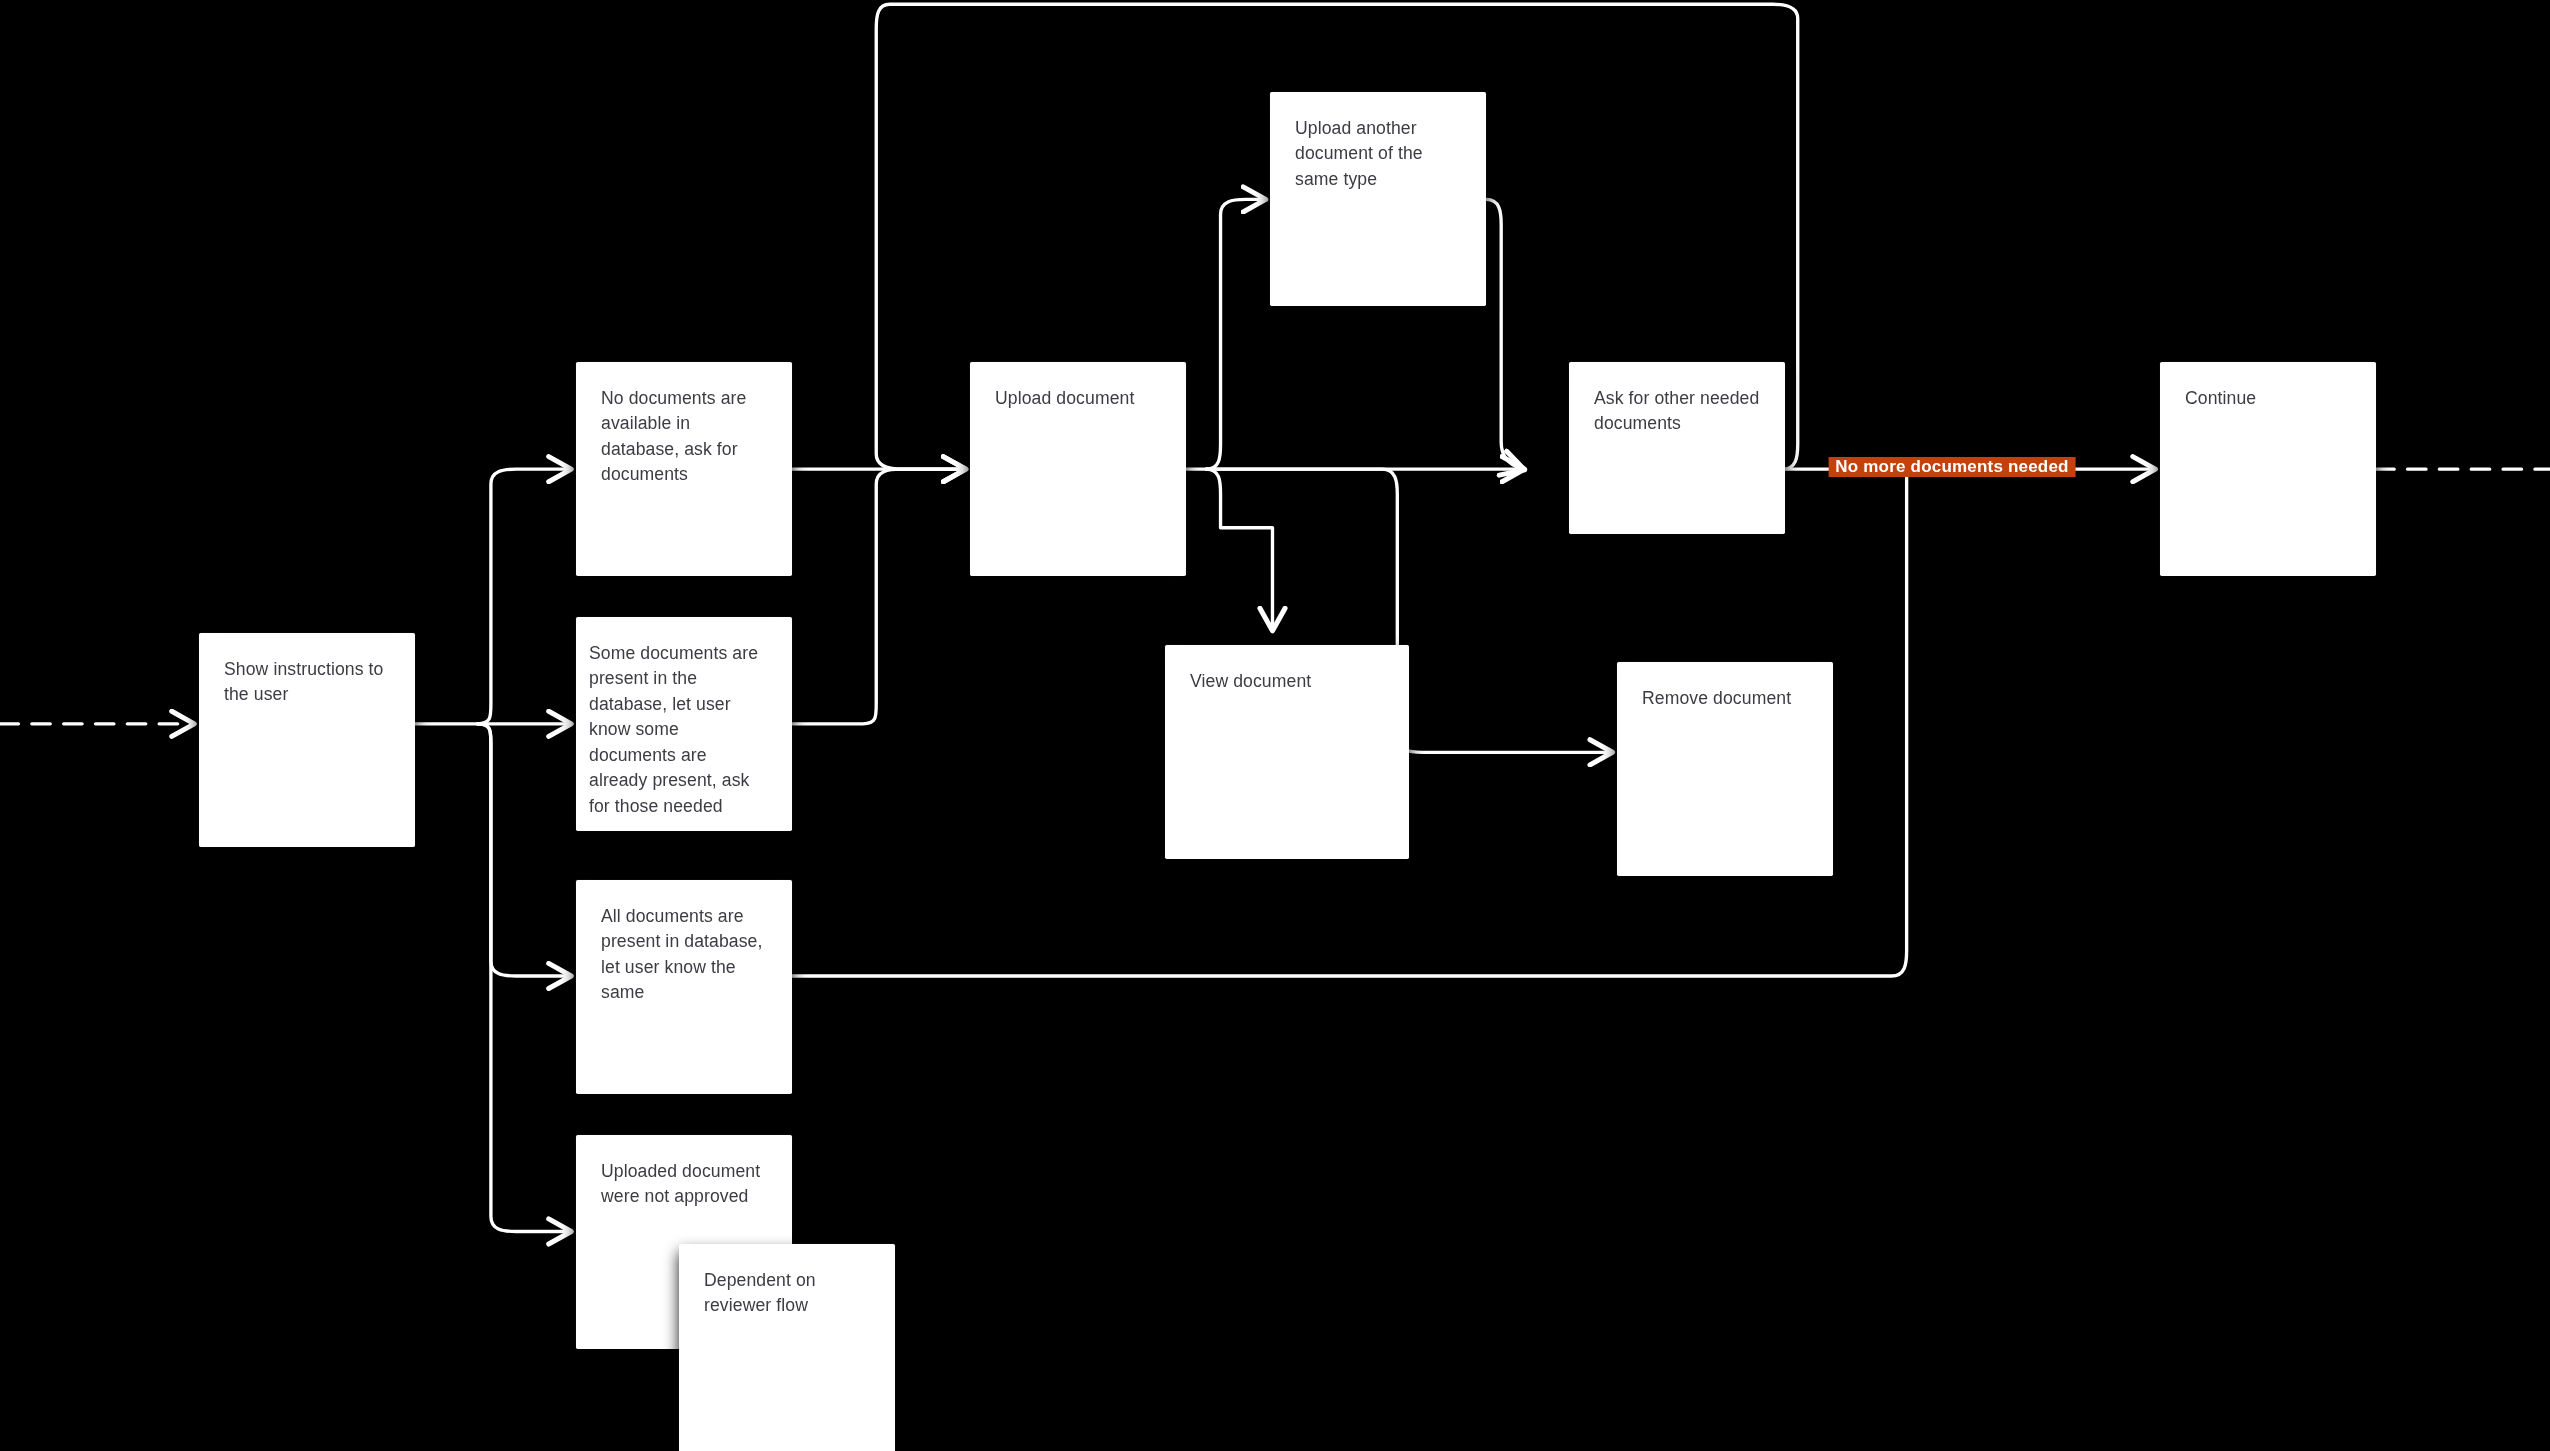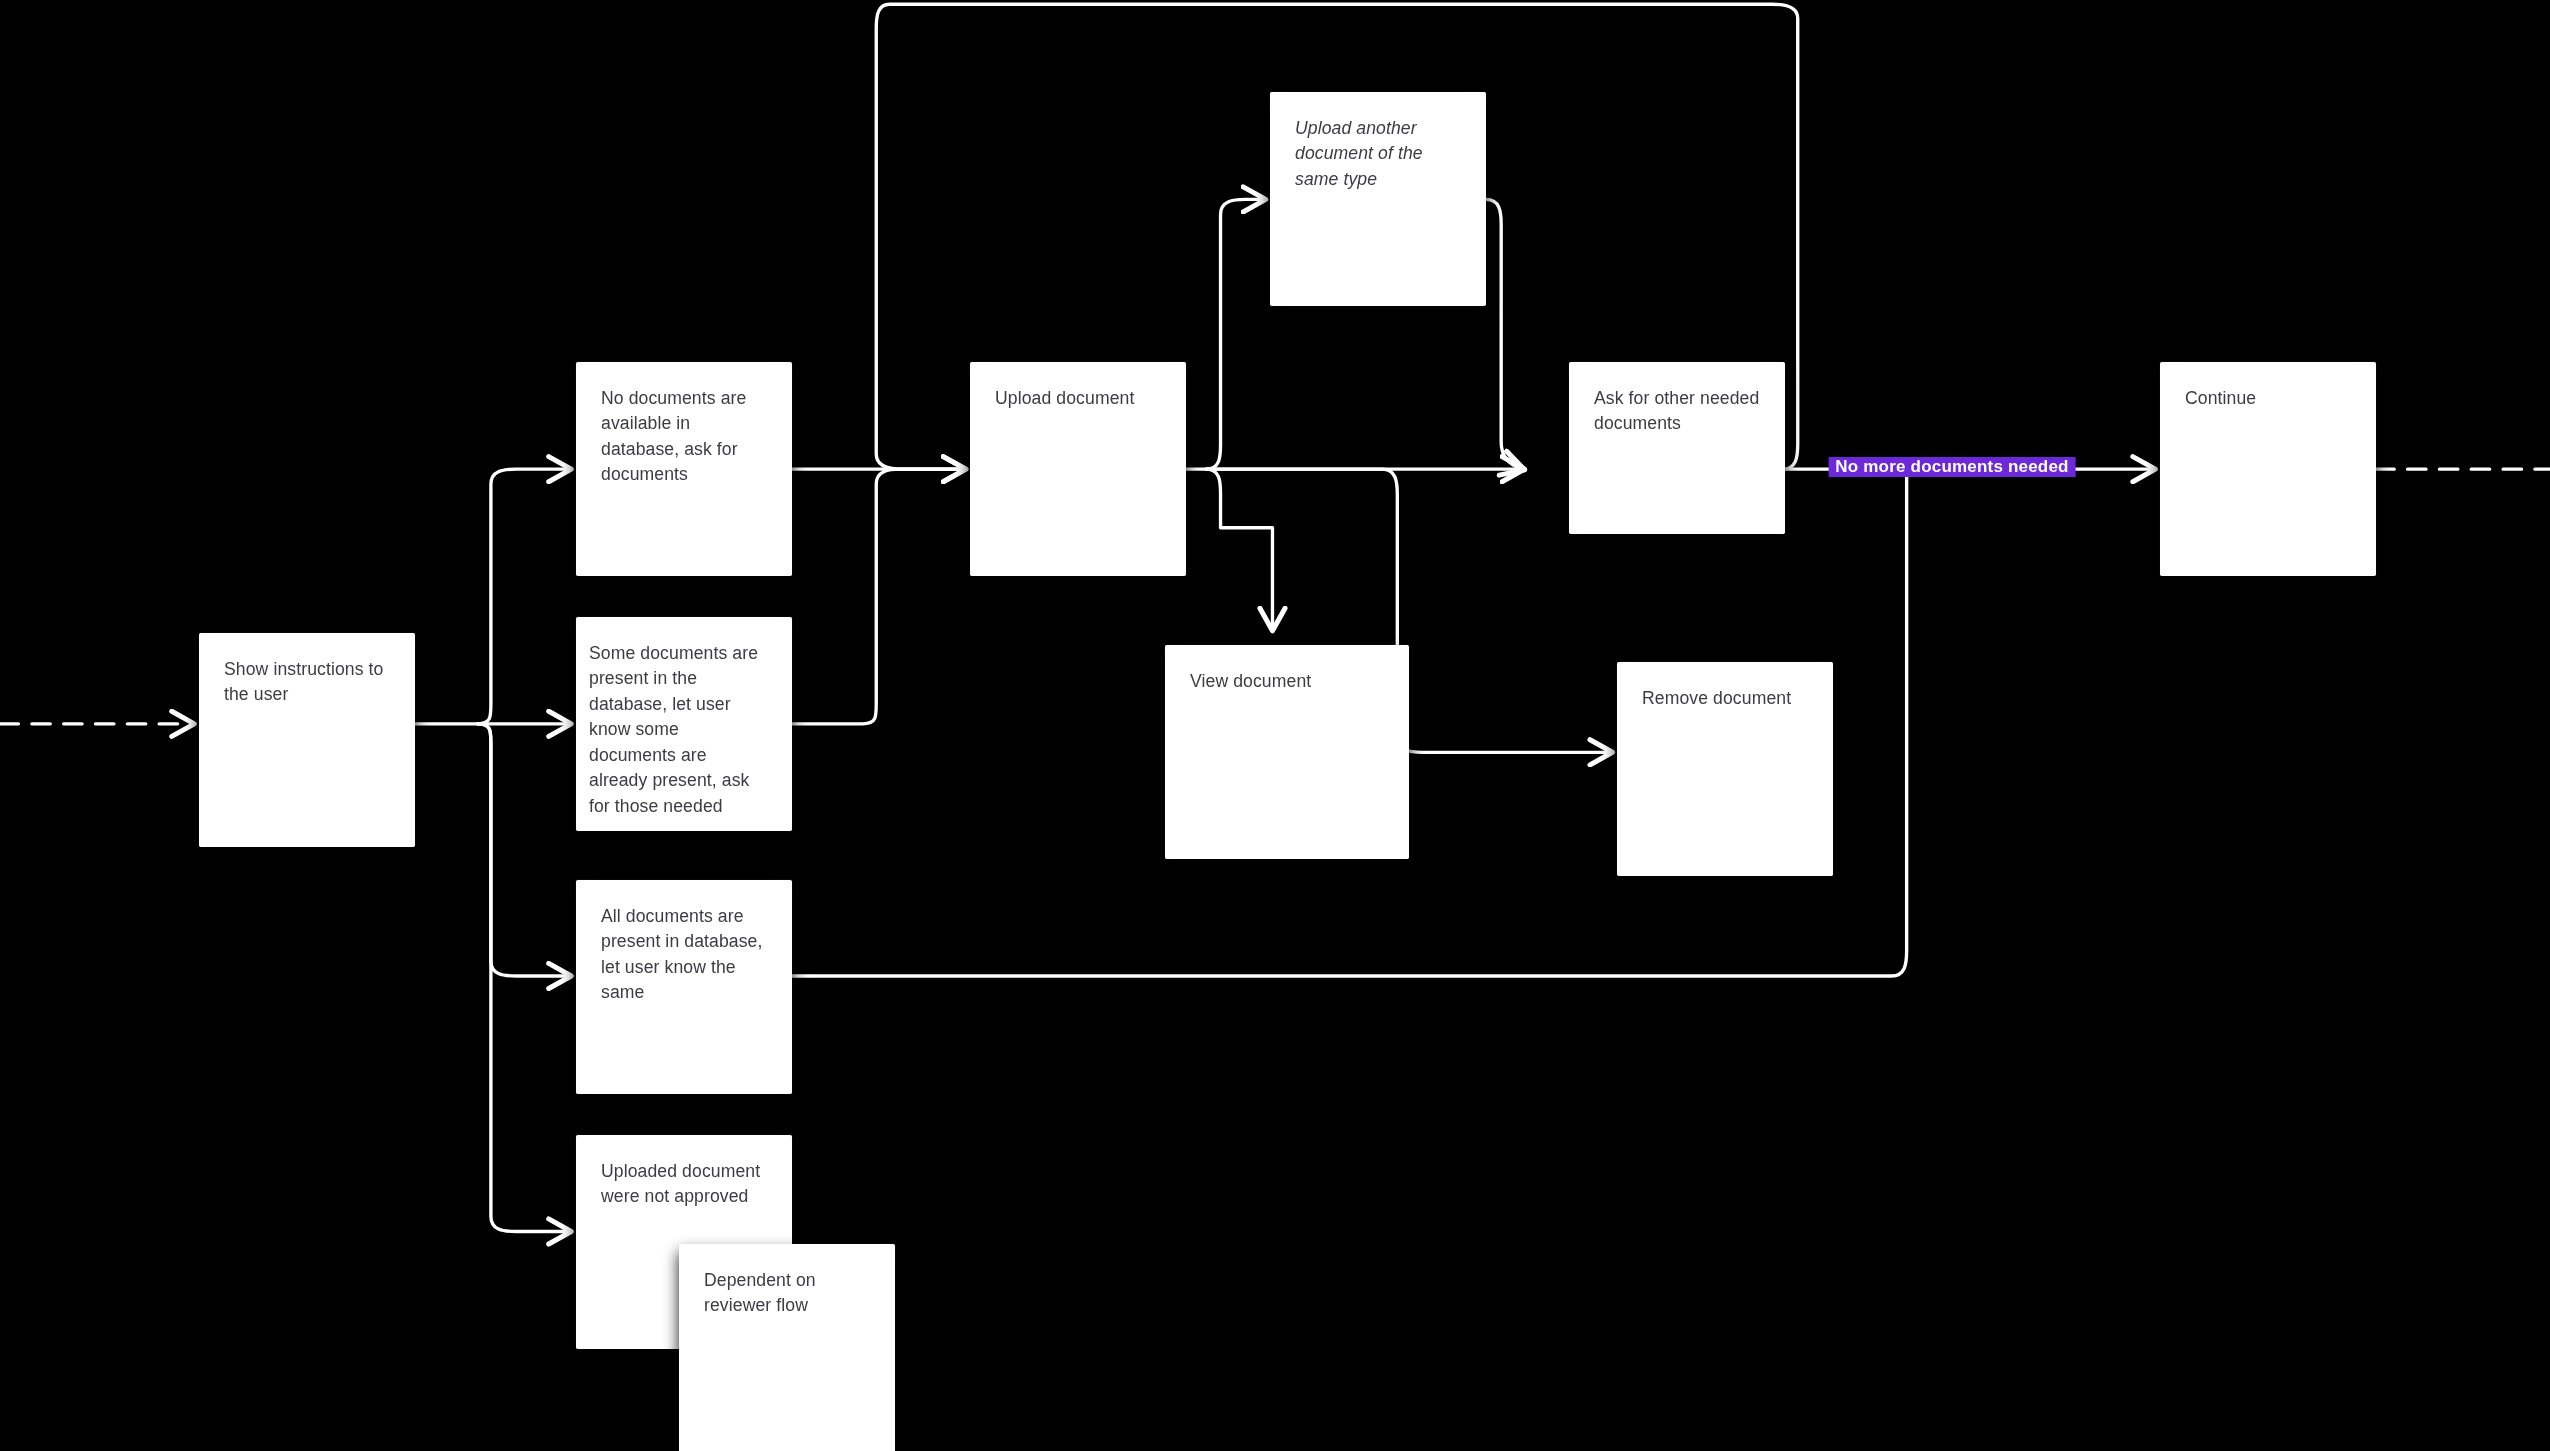--- a/index.html
+++ b/index.html
@@ -24,21 +24,21 @@
   }
   .edge-label{
     position:absolute;
     color:#ffffff;
     font-size:17px;
     font-weight:bold;
     letter-spacing:0.2px;
     font-family:"Liberation Sans",sans-serif;
     white-space:nowrap;
     transform:translate(-50%,-50%);
-    background:#6d28d9;
+    background:#c2410c;
     padding:0 6.7px;
   }
 </style>
 </head>
 <body>
 
 <div id="canvas">
 
   <svg id="wires" viewBox="0 0 3044 1732" width="2550" height="1451" xmlns="http://www.w3.org/2000/svg">
     <defs>
@@ -103,21 +103,21 @@
   </div>
 
   <div class="node" style="left:679px;top:1244px;width:216px;height:214px;">
     <span class="label">Dependent on reviewer flow</span>
   </div>
 
   <div class="node" style="left:970px;top:362px;width:216px;height:214px;">
     <span class="label">Upload document</span>
   </div>
 
-  <div class="node" style="left:1270px;top:92px;width:216px;height:214px;font-style:italic;">
+  <div class="node" style="left:1270px;top:92px;width:216px;height:214px;">
     <span class="label">Upload another document of the same type</span>
   </div>
 
   <div class="node" style="left:1165px;top:645px;width:244px;height:214px;">
     <span class="label">View document</span>
   </div>
 
   <div class="node" style="left:1569px;top:362px;width:216px;height:172px;">
     <span class="label">Ask for other needed documents</span>
   </div>

